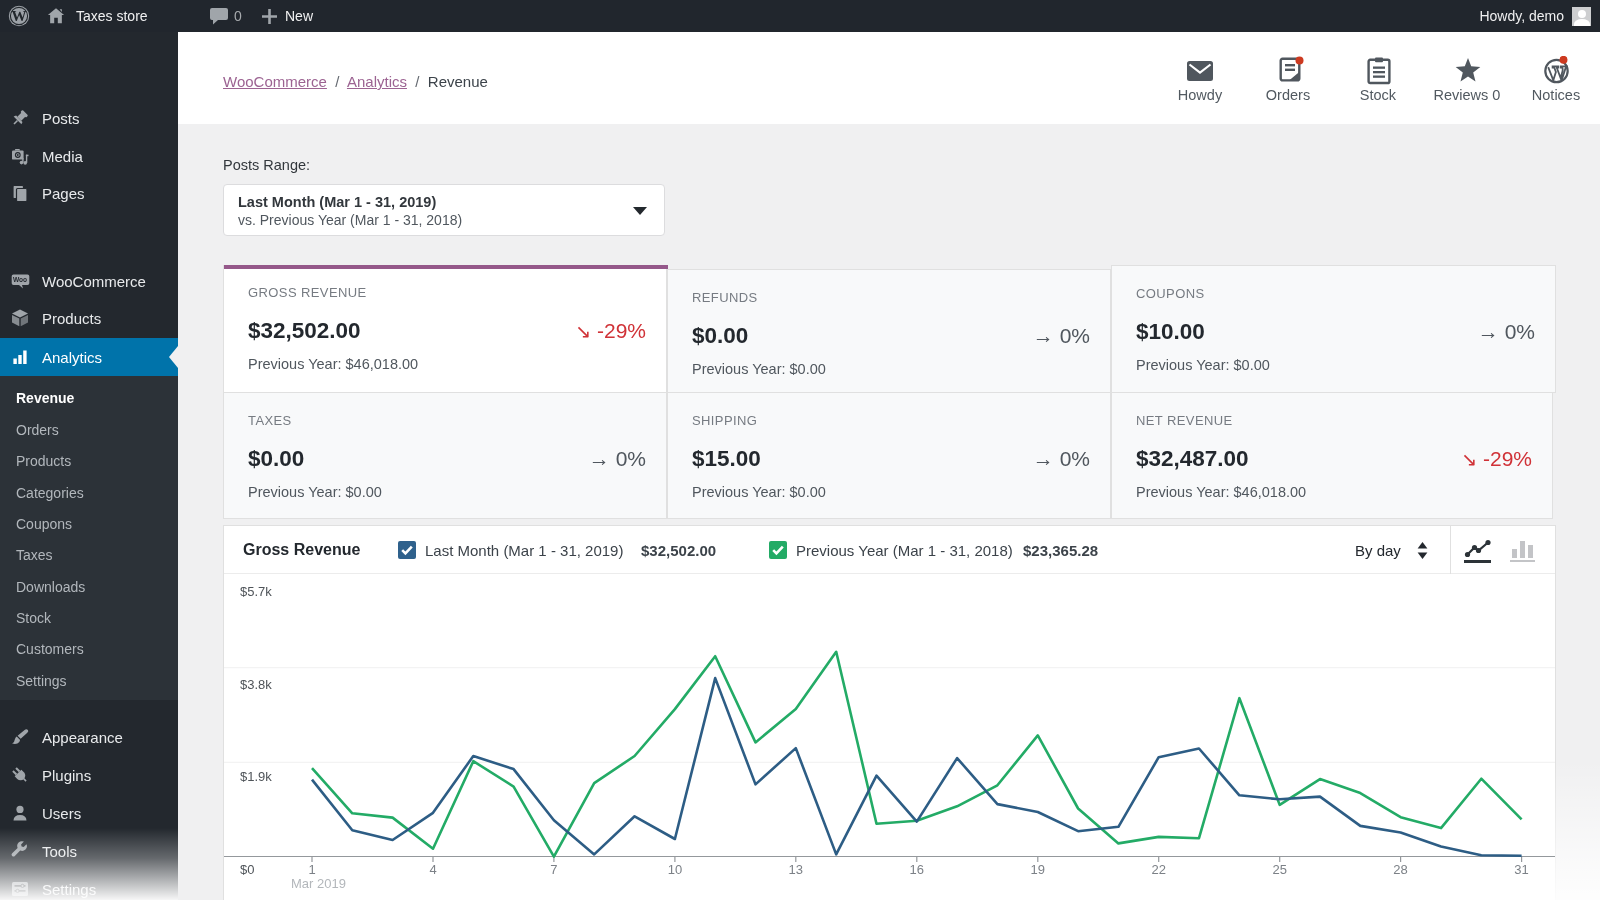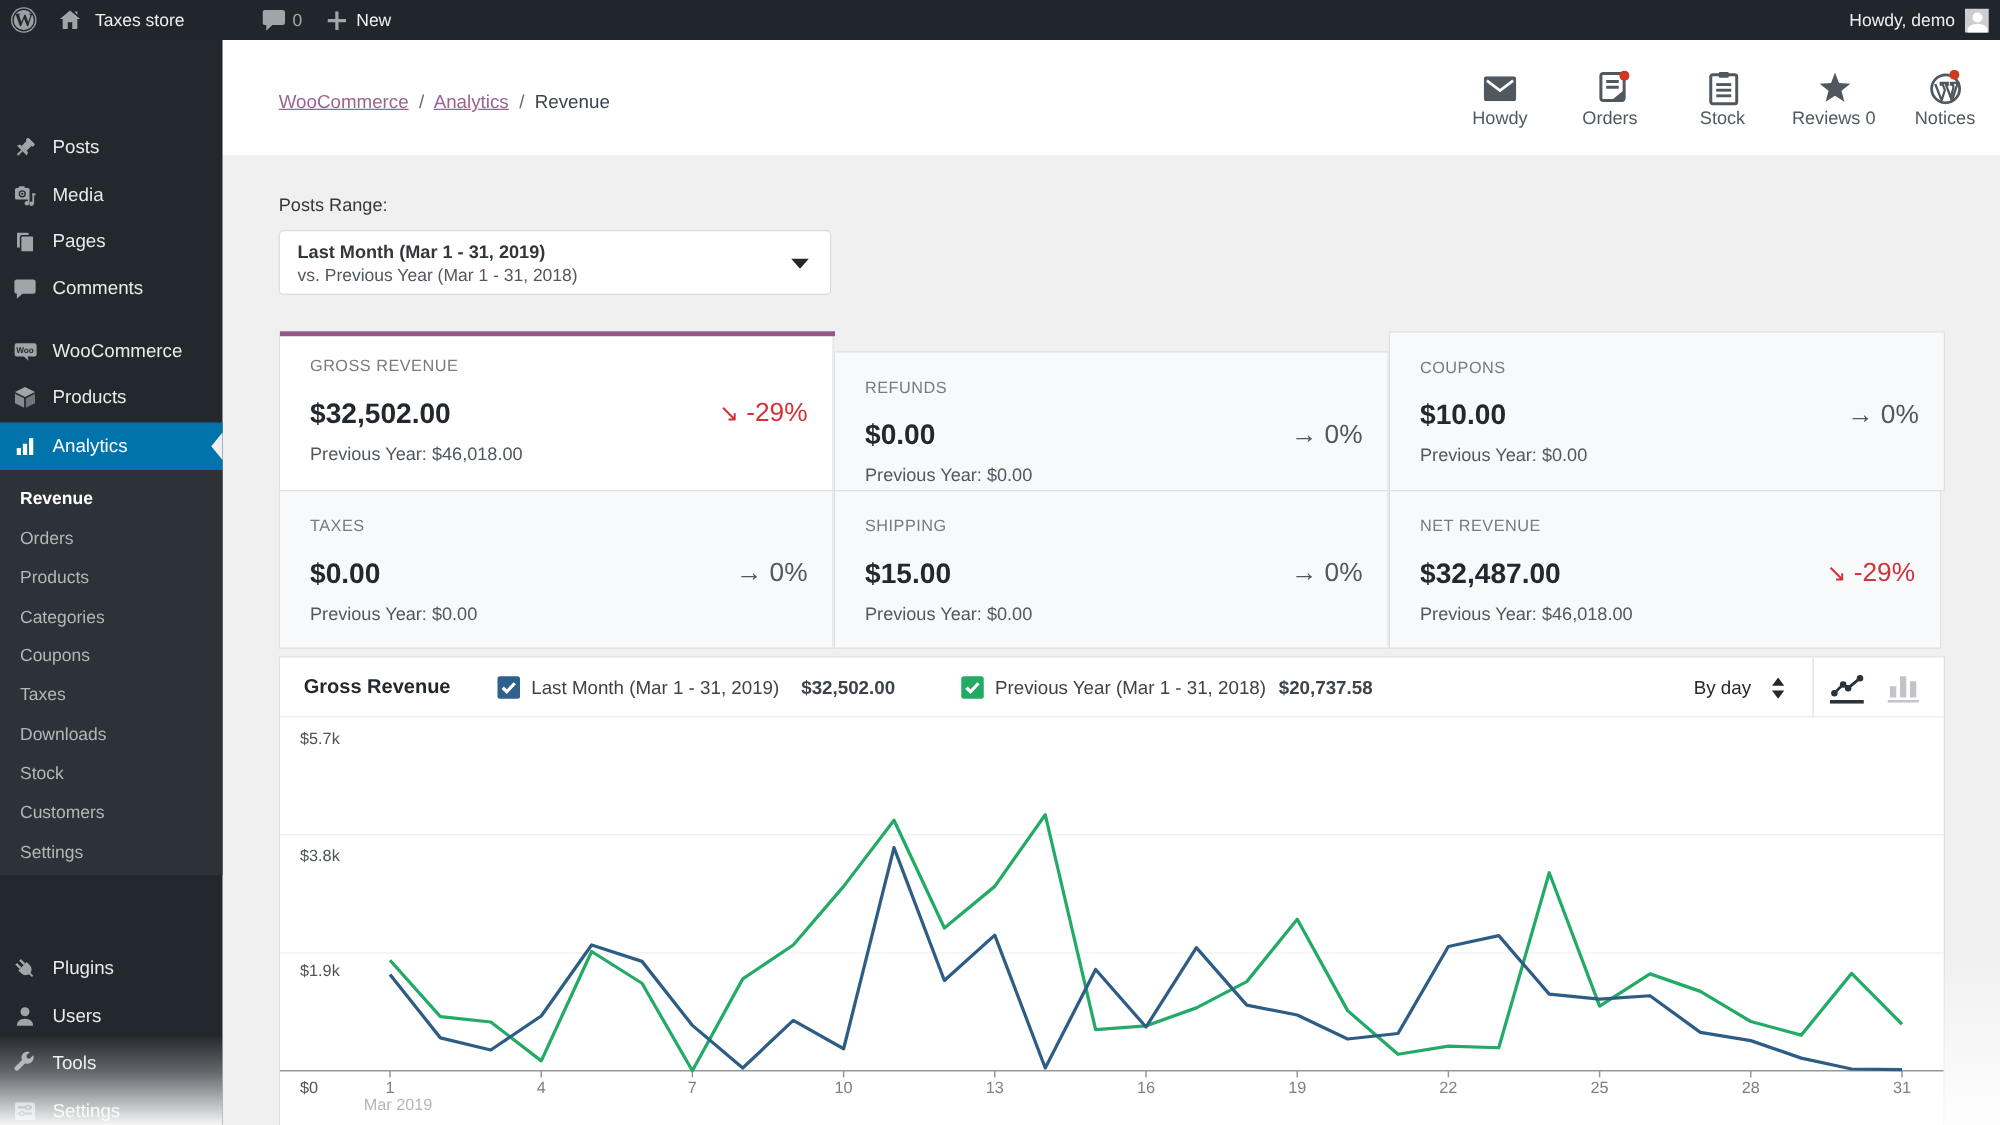--- a/index.html
+++ b/index.html
@@ -115,26 +115,20 @@
       </div>
   <div class="menuitem" style="top:142px">
     <svg class="micon" viewBox="0 0 20 20">
           <g fill="#a0a5aa">
             <rect x="3" y="2.5" width="10.5" height="13" rx="1" stroke="#23282e" stroke-width="1.2"></rect>
             <rect x="6.5" y="5.5" width="10.5" height="13" rx="1" stroke="#23282e" stroke-width="1.2"></rect>
           </g>
         </svg>
     <span class="mlabel">Pages</span>
       </div>
-  <div class="menuitem" style="top:180px">
-    <svg class="micon" viewBox="0 0 20 20">
-          <path d="M3.5 2.5 h13 a2 2 0 0 1 2 2 v7.5 a2 2 0 0 1-2 2 h-8.5 l-4.5 4 v-4 a2 2 0 0 1-2-2 v-7.5 a2 2 0 0 1 2-2 z" fill="#a0a5aa"></path>
-        </svg>
-    <span class="mlabel">Comments</span>
-      </div>
   <div class="menuitem" style="top:230px">
     <svg class="micon" viewBox="0 0 20 20">
           <path d="M2.5 3.5 h15 a1.8 1.8 0 0 1 1.8 1.8 v7 a1.8 1.8 0 0 1-1.8 1.8 h-5.5 l1 3.4 l-4-3.4 h-5.5 a1.8 1.8 0 0 1-1.8-1.8 v-7 a1.8 1.8 0 0 1 1.8-1.8 z" fill="#a0a5aa"></path>
           <text x="10" y="11.4" font-size="6.6" font-weight="bold" fill="#23282e" text-anchor="middle" font-family="Liberation Sans">Woo</text>
         </svg>
     <span class="mlabel">WooCommerce</span>
       </div>
   <div class="menuitem" style="top:267px">
     <svg class="micon" viewBox="0 0 20 20">
           <g fill="#a0a5aa">
@@ -160,20 +154,29 @@
     <div class="subitem" style="top:54px">Orders</div>
     <div class="subitem" style="top:85px">Products</div>
     <div class="subitem" style="top:117px">Categories</div>
     <div class="subitem" style="top:148px">Coupons</div>
     <div class="subitem" style="top:179px">Taxes</div>
     <div class="subitem" style="top:211px">Downloads</div>
     <div class="subitem" style="top:242px">Stock</div>
     <div class="subitem" style="top:273px">Customers</div>
     <div class="subitem" style="top:305px">Settings</div>
   </div>
+  <div class="menuitem" style="top:686px">
+    <svg class="micon" viewBox="0 0 20 20">
+          <g fill="#a0a5aa">
+            <path d="M17.9 3 q1.1 1.3-0.6 2.8 l-6.6 6 l-3.1-3.1 l7-5.7 q1.8-1.4 3.3 0 z"></path>
+            <path d="M6.7 9.6 l3.4 3.4 q-0.4 2.7-2.7 3.6 q-2.4 0.9-5.3 0 q1.8-0.8 2.1-2 q0.2-1.1 0.7-2.4 q0.6-1.7 1.8-2.6 z"></path>
+          </g>
+        </svg>
+    <span class="mlabel">Appearance</span>
+      </div>
   <div class="menuitem" style="top:724px">
     <svg class="micon" viewBox="0 0 20 20">
           <g fill="#a0a5aa" transform="rotate(-45 10 10)">
             <rect x="6.8" y="2.2" width="2" height="5"></rect>
             <rect x="11.2" y="2.2" width="2" height="5"></rect>
             <path d="M5.3 7.2 h9.4 v3.6 a4.7 4.7 0 0 1-9.4 0 z"></path>
             <rect x="9.2" y="15" width="1.6" height="3.6"></rect>
           </g>
         </svg>
     <span class="mlabel">Plugins</span>
@@ -262,21 +265,21 @@
 </div>
 
 <div id="tiles">
   <div class="tile sel" style="left:0;top:0;height:128px">
     <div class="selbar"></div>
     <div class="tlabel">GROSS REVENUE</div>
     <div class="tamount">$32,502.00</div>
     <div class="tprev">Previous Year: $46,018.00</div>
     <div class="ttrend bad"><span style="font-size:19px">↘</span> -29%</div>
   </div>
-  <div class="tile" style="left:444px;top:16px;height:159px">
+  <div class="tile" style="left:444px;top:4px;height:159px">
     <div class="tlabel">REFUNDS</div>
     <div class="tamount">$0.00</div>
     <div class="tprev">Previous Year: $0.00</div>
     <div class="ttrend">→ 0%</div>
   </div>
   <div class="tile" style="left:888px;top:0;width:445px;height:128px">
     <div class="tlabel">COUPONS</div>
     <div class="tamount">$10.00</div>
     <div class="tprev">Previous Year: $0.00</div>
     <div class="ttrend">→ 0%</div>
@@ -310,21 +313,21 @@
           </svg>
         </div>
     <div class="slabel" style="left:201px">Last Month (Mar 1 - 31, 2019)</div>
     <div class="sval" style="left:417px">$32,502.00</div>
     <div class="cbx" style="left:545px;background:#23ab66">
           <svg width="16" height="16" viewBox="0 0 16 16">
             <path d="M3.2 8.2 L6.4 11.4 L12.8 4.6" fill="none" stroke="#fff" stroke-width="2.6"></path>
           </svg>
         </div>
     <div class="slabel" style="left:572px">Previous Year (Mar 1 - 31, 2018)</div>
-    <div class="sval" style="left:799px">$20,737.58</div>
+    <div class="sval" style="left:799px">$23,365.28</div>
     <div class="byday">By day</div>
     <svg style="position:absolute;left:1193px;top:16px" width="11" height="17" viewBox="0 0 11 17">
           <path d="M5.5 0 L10.4 6.6 H0.6 Z" fill="#23282e"></path>
           <path d="M5.5 17 L10.4 10.4 H0.6 Z" fill="#23282e"></path>
         </svg>
     <div class="vsep"></div>
     <svg style="position:absolute;left:1240px;top:13px" width="30" height="24" viewBox="0 0 30 24">
       <path d="M3.5 15.5 L10.5 8.5 L14.5 11.5 L24 3.5" fill="none" stroke="#2c3338" stroke-width="2.2"></path>
       <circle cx="3.5" cy="15.5" r="2.6" fill="#2c3338"></circle>
           <circle cx="10.5" cy="8.5" r="2.6" fill="#2c3338"></circle>

